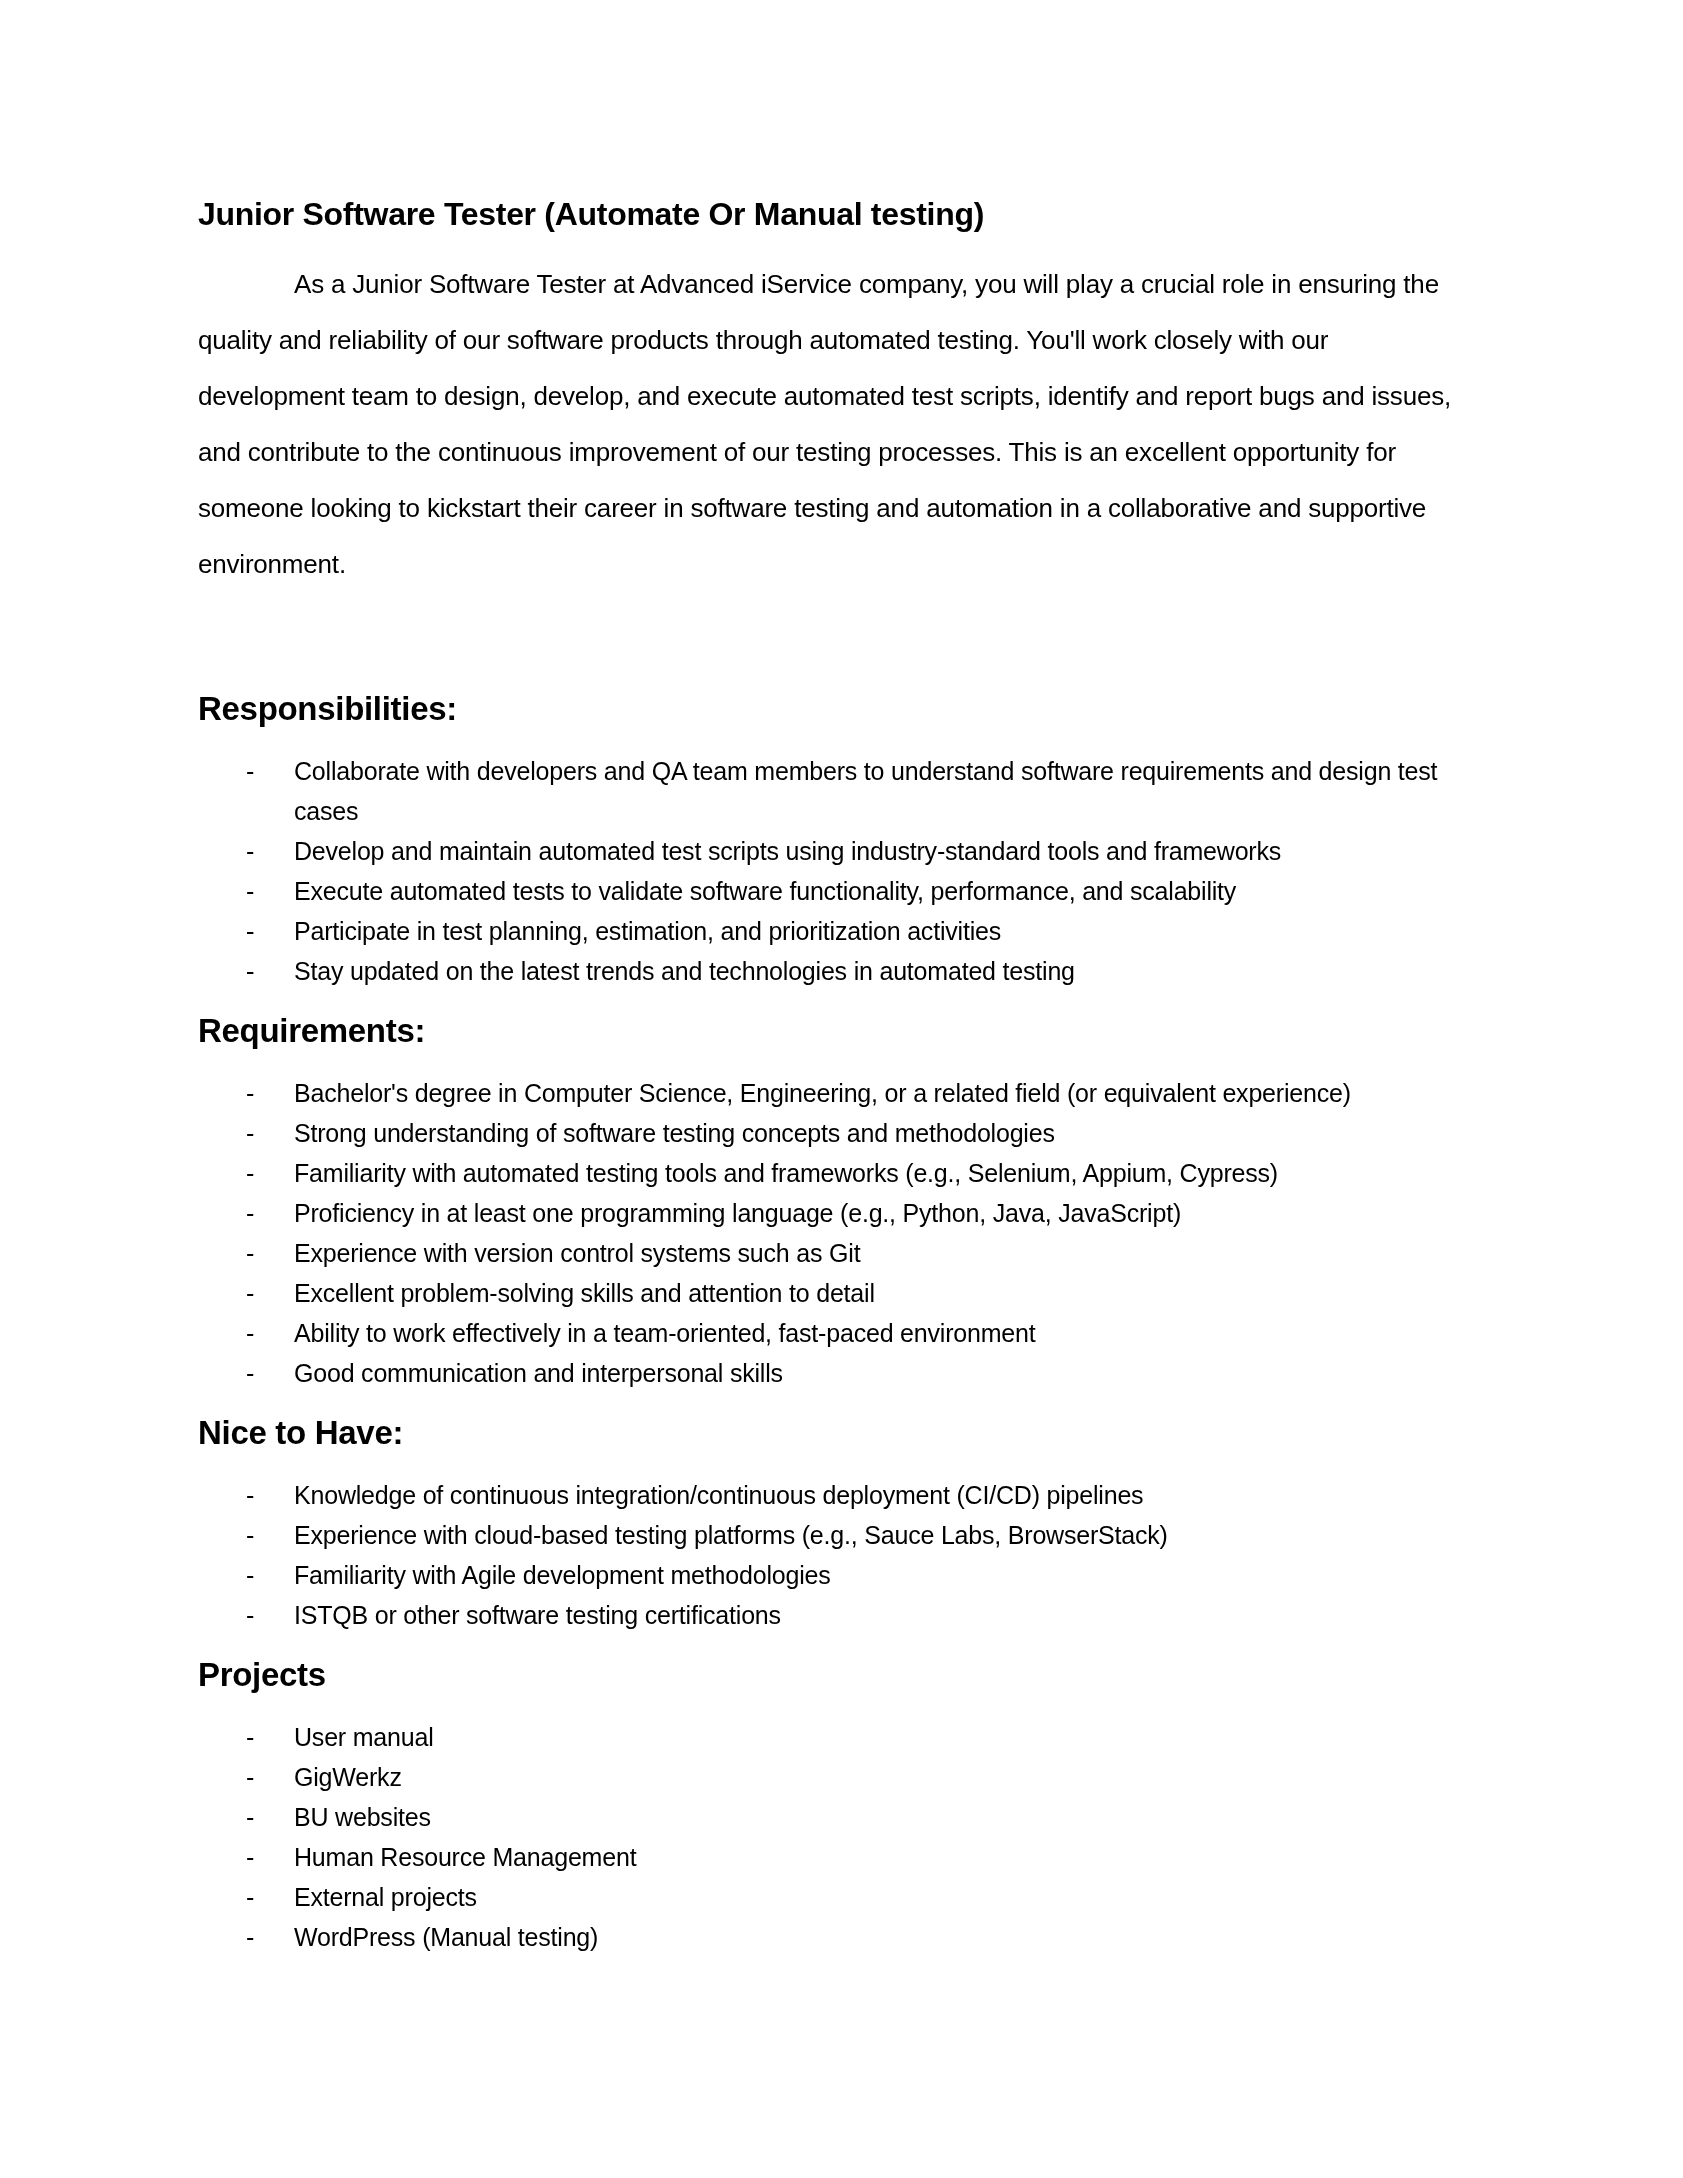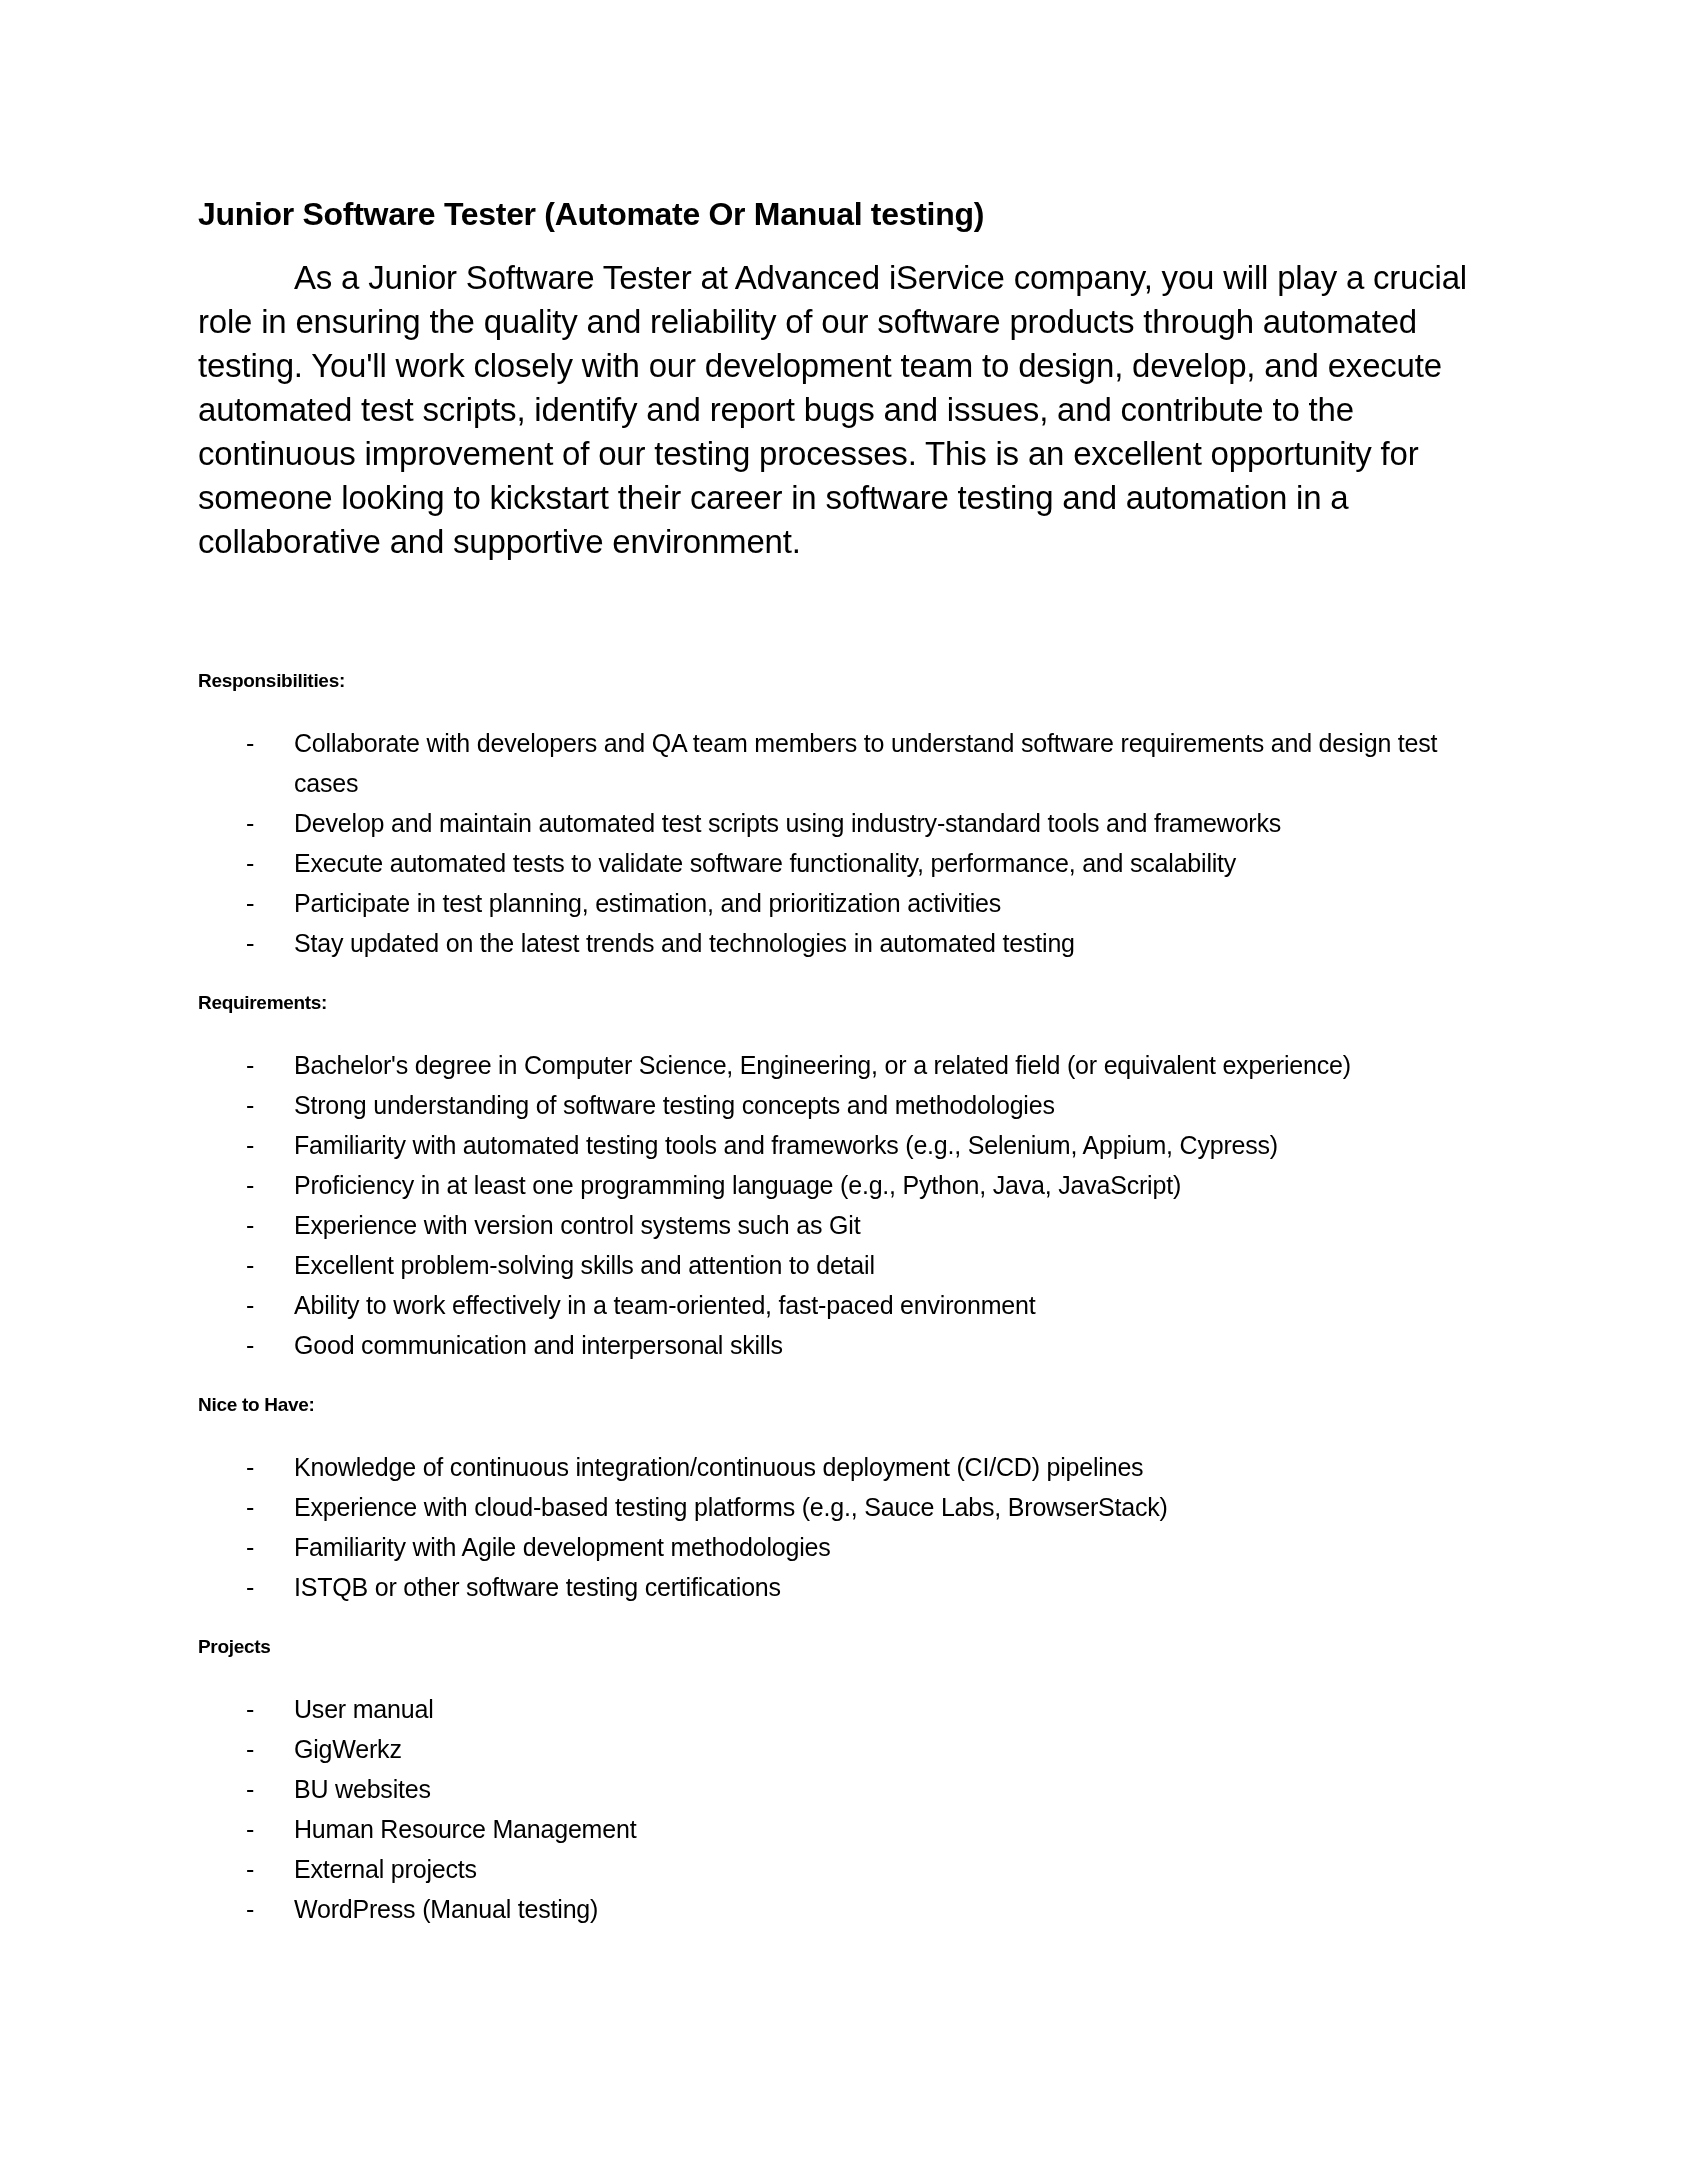--- a/index.html
+++ b/index.html
@@ -1,21 +1,21 @@
 <!DOCTYPE html>
 <html><head>
 <meta charset="utf-8">
 <style>
   html, body { margin: 0; padding: 0; background: #ffffff; }
   body { width: 1683px; height: 2178px; position: relative; overflow: hidden;
          font-family: "Liberation Sans", "DejaVu Sans", sans-serif; color: #000; }
   .page { position: absolute; left: 198px; top: 194px; width: 1287px; }
   .title { font-weight: bold; font-size: 32px; line-height: 40px; margin: 0 0 22px 0; letter-spacing: -0.3px; }
-  .para { font-size: 33px; line-height: 44px; margin: 0; text-indent: 96px; letter-spacing: -0.2px; width: 1277px; }
-  .heading { font-weight: bold; font-size: 19px; line-height: 40px; margin: 0; letter-spacing: -0.3px; }
+  .para { font-size: 26px; line-height: 56px; margin: 0; text-indent: 96px; letter-spacing: -0.2px; width: 1277px; }
+  .heading { font-weight: bold; font-size: 33px; line-height: 40px; margin: 0; letter-spacing: -0.3px; }
   ul.dash { list-style: none; margin: 22px 0 20px 0; padding: 0; }
   ul.dash li { position: relative; padding-left: 96px; font-size: 25px; line-height: 40px; letter-spacing: -0.2px; width: 1188px; }
   ul.dash li .dash-mark { position: absolute; left: 48px; top: 0; }
   .gap-resp { height: 97px; }
 </style>
 </head>
 <body>
 
 <div class="page">
   <p class="title">Junior Software Tester (Automate Or Manual testing)</p>

